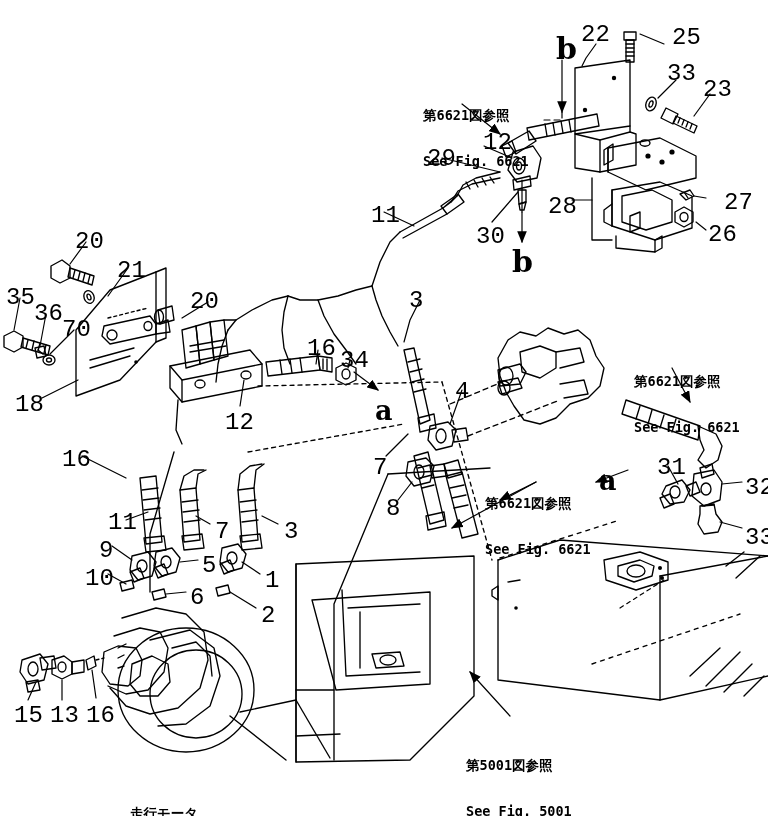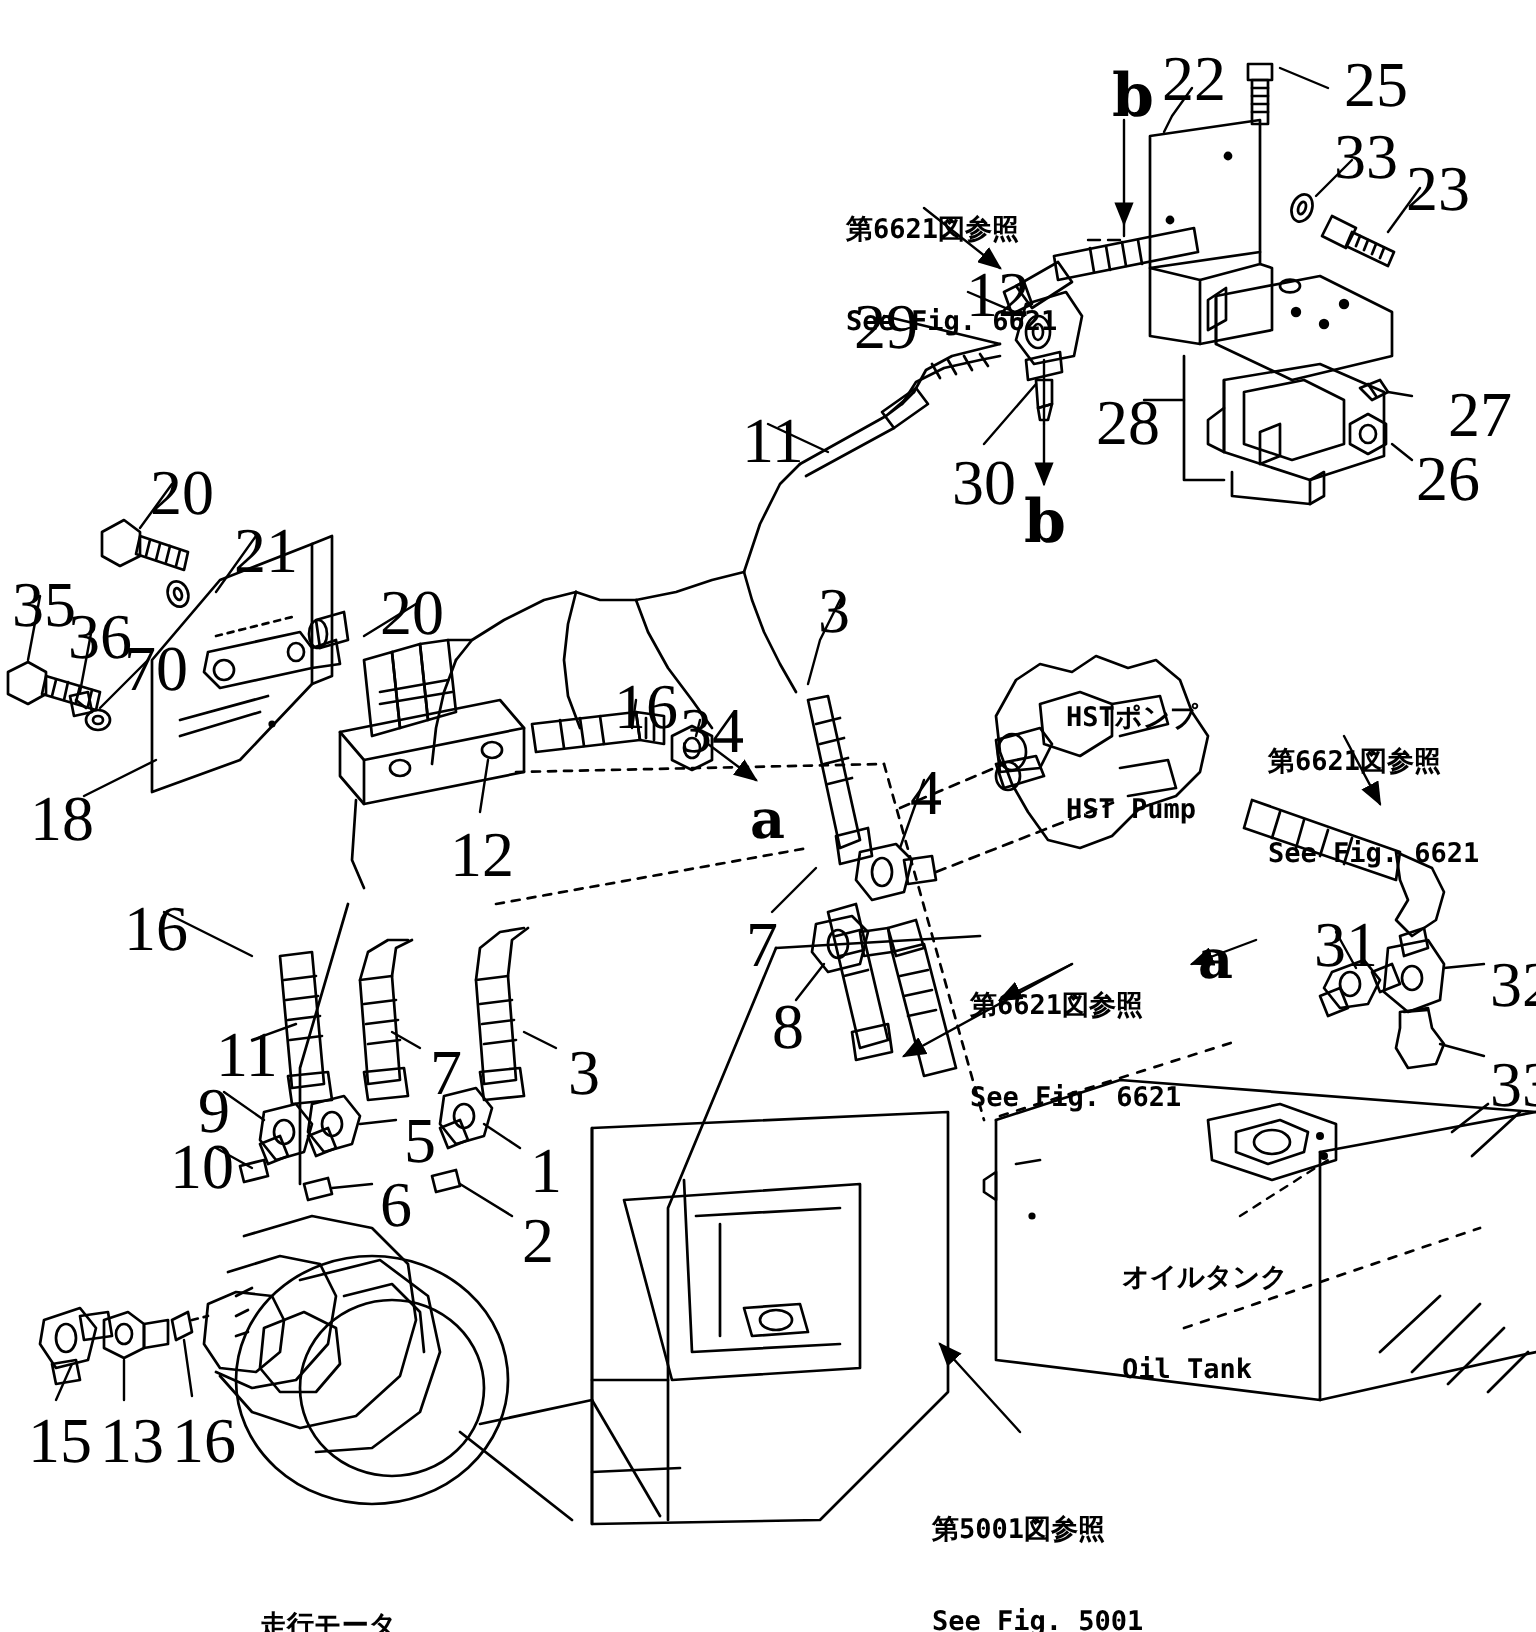--- a/index.html
+++ b/index.html
@@ -1,21 +1,21 @@
 <!DOCTYPE html>
 <html><head>
 <meta charset="utf-8">
 <style>
   html,body{margin:0;padding:0;background:#ffffff;}
   body{width:768px;height:816px;overflow:hidden;
        font-family:"DejaVu Sans Mono","Liberation Mono",monospace;color:#000;}
   #stage{position:relative;width:768px;height:816px;background:#fff;}
   svg#art{position:absolute;left:0;top:0;width:768px;height:816px;}
   .lbl{position:absolute;white-space:pre;line-height:1.12;}
-  .num{font-family:Liberation Serif, serif;font-size:32px;font-weight:400;}
+  .num{font-family:Liberation Mono, monospace;font-size:24px;font-weight:400;}
   .cap{font-family:"DejaVu Sans Mono","Liberation Mono",monospace;font-size:13.5px;font-weight:700;letter-spacing:0px;}
   .bm{font-family:"DejaVu Serif","Liberation Serif",serif;font-size:30px;font-weight:700;}
   .sm{font-family:"DejaVu Serif","Liberation Serif",serif;font-size:27px;font-weight:700;}
 </style>
 </head>
 <body>
 
 <div id="stage">
 
 <svg id="art" viewBox="0 0 768 816">
@@ -490,35 +490,27 @@
 
 <div class="lbl bm" style="left:556px;top:32px">b</div>
 <div class="lbl bm" style="left:512px;top:245px">b</div>
 <div class="lbl sm" style="left:375px;top:396px">a</div>
 <div class="lbl sm" style="left:599px;top:466px">a</div>
 
 <div class="lbl cap" style="left:423px;top:78px">
   <div>第6621図参照</div>
   <div>See Fig. 6621</div>
 </div>
-<div class="lbl cap" style="left:533px;top:322px">
-  <div>HSTポンプ</div>
-  <div>HST Pump</div>
-</div>
 <div class="lbl cap" style="left:634px;top:344px">
   <div>第6621図参照</div>
   <div>See Fig. 6621</div>
 </div>
 <div class="lbl cap" style="left:485px;top:466px">
   <div>第6621図参照</div>
   <div>See Fig. 6621</div>
-</div>
-<div class="lbl cap" style="left:561px;top:602px">
-  <div>オイルタンク</div>
-  <div>Oil Tank</div>
 </div>
 <div class="lbl cap" style="left:466px;top:728px">
   <div>第5001図参照</div>
   <div>See Fig. 5001</div>
 </div>
 <div class="lbl cap" style="left:130px;top:776px">
   <div>走行モータ</div>
   
 </div>
 

